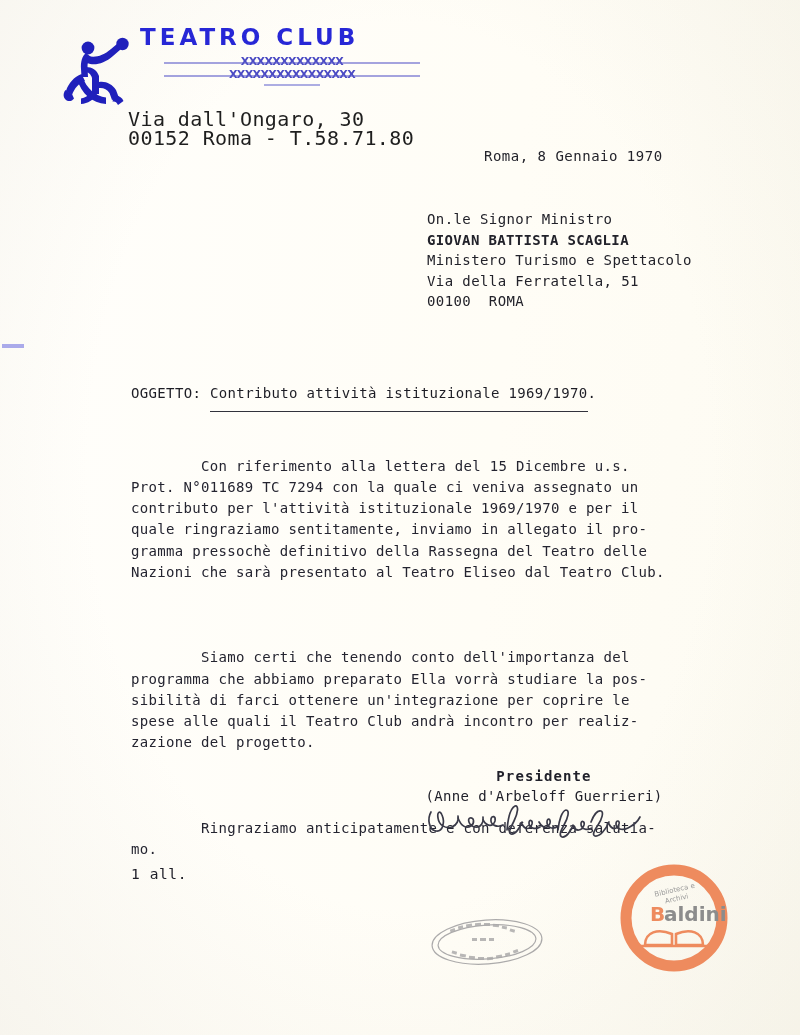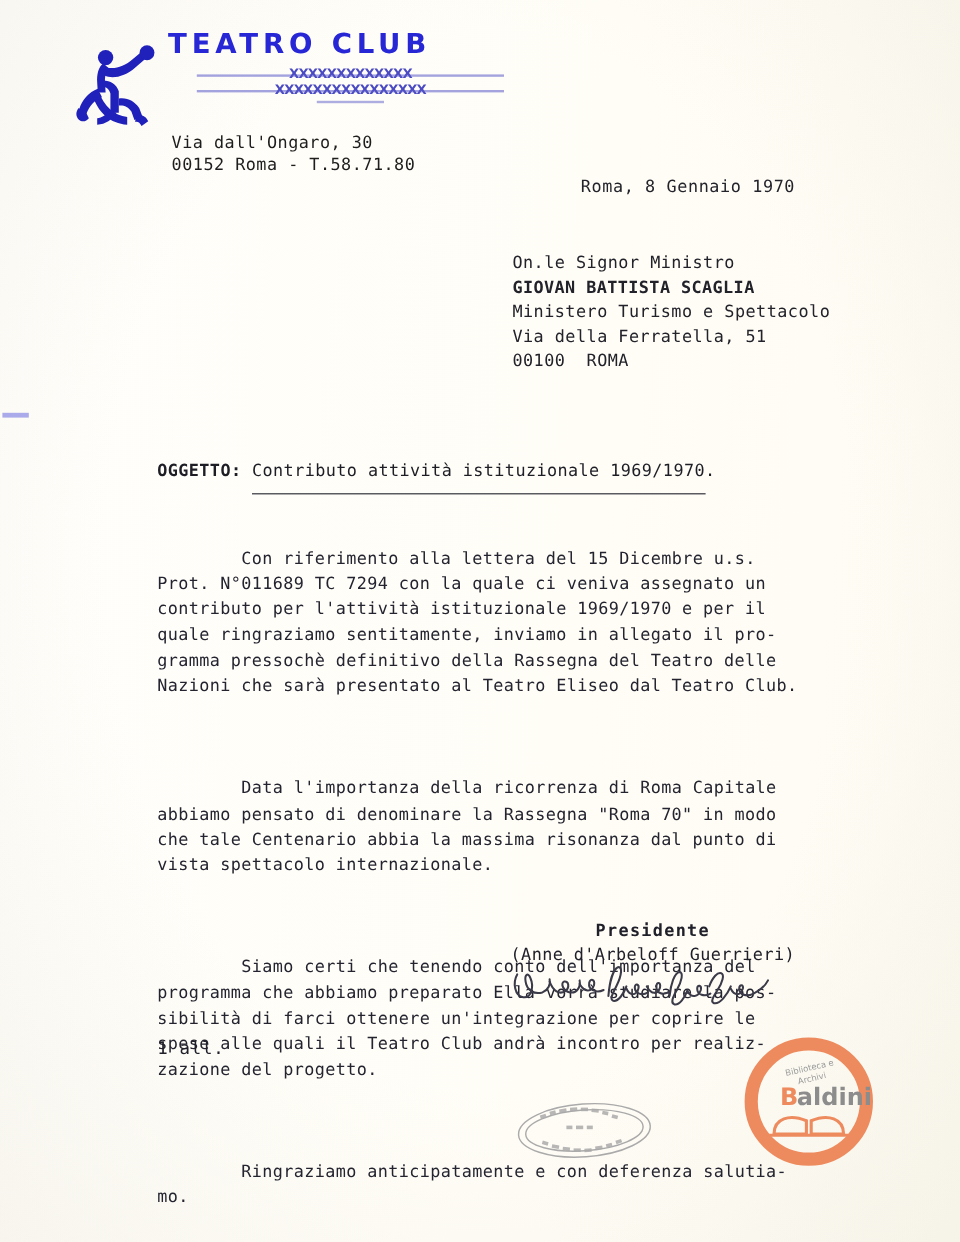--- a/index.html
+++ b/index.html
@@ -84,23 +84,23 @@
   .redacted-rule {
     margin: 2px auto 0 auto;
     width: 56px;
     height: 2px;
     background: #8a8ad8;
     opacity: 0.7;
   }
 
   .lh-address {
     position: absolute;
-    left: 81px;
+    left: 66px;
     top: 84px;
-    font-size: 14px;
+    font-size: 20px;
     line-height: 19px;
     letter-spacing: 0.4px;
     color: #1e1e1e;
     white-space: pre;
   }
 
   
   .date-line {
     position: absolute;
     left: 484px;
@@ -136,21 +136,21 @@
   
   .subject {
     position: absolute;
     left: 131px;
     top: 385px;
     font-size: 14px;
     letter-spacing: 0.35px;
     white-space: pre;
     color: #1d1d25;
   }
-  .subject-label { font-weight: bold; }
+  .subject-label { font-weight: normal; }
   .subject-text {
     border-bottom: 1.5px solid #32323c;
     padding-bottom: 10px;
   }
   .subject-dot { }
 
   
   .body-text {
     position: absolute;
     left: 131px;
@@ -266,24 +266,20 @@
 
   <div class="subject"><span class="subject-label">OGGETTO: </span><span class="subject-text">Contributo attività istituzionale 1969/1970</span><span class="subject-dot">.</span></div>
 
   <div class="body-text">
     <p class="para">        Con riferimento alla lettera del 15 Dicembre u.s.
 Prot. N°011689 TC 7294 con la quale ci veniva assegnato un
 contributo per l'attività istituzionale 1969/1970 e per il
 quale ringraziamo sentitamente, inviamo in allegato il pro-
 gramma pressochè definitivo della Rassegna del Teatro delle
 Nazioni che sarà presentato al Teatro Eliseo dal Teatro Club.</p>
-    <p class="para">        Data l'importanza della ricorrenza di Roma Capitale
-abbiamo pensato di denominare la Rassegna "Roma 70" in modo
-che tale Centenario abbia la massima risonanza dal punto di
-vista spettacolo internazionale.</p>
     <p class="para">        Siamo certi che tenendo conto dell'importanza del
 programma che abbiamo preparato Ella vorrà studiare la pos-
 sibilità di farci ottenere un'integrazione per coprire le
 spese alle quali il Teatro Club andrà incontro per realiz-
 zazione del progetto.</p>
     <p class="para">        Ringraziamo anticipatamente e con deferenza salutia-
 mo.</p>
   </div>
 
   <div class="signature"><span class="sig-role">Presidente</span>

